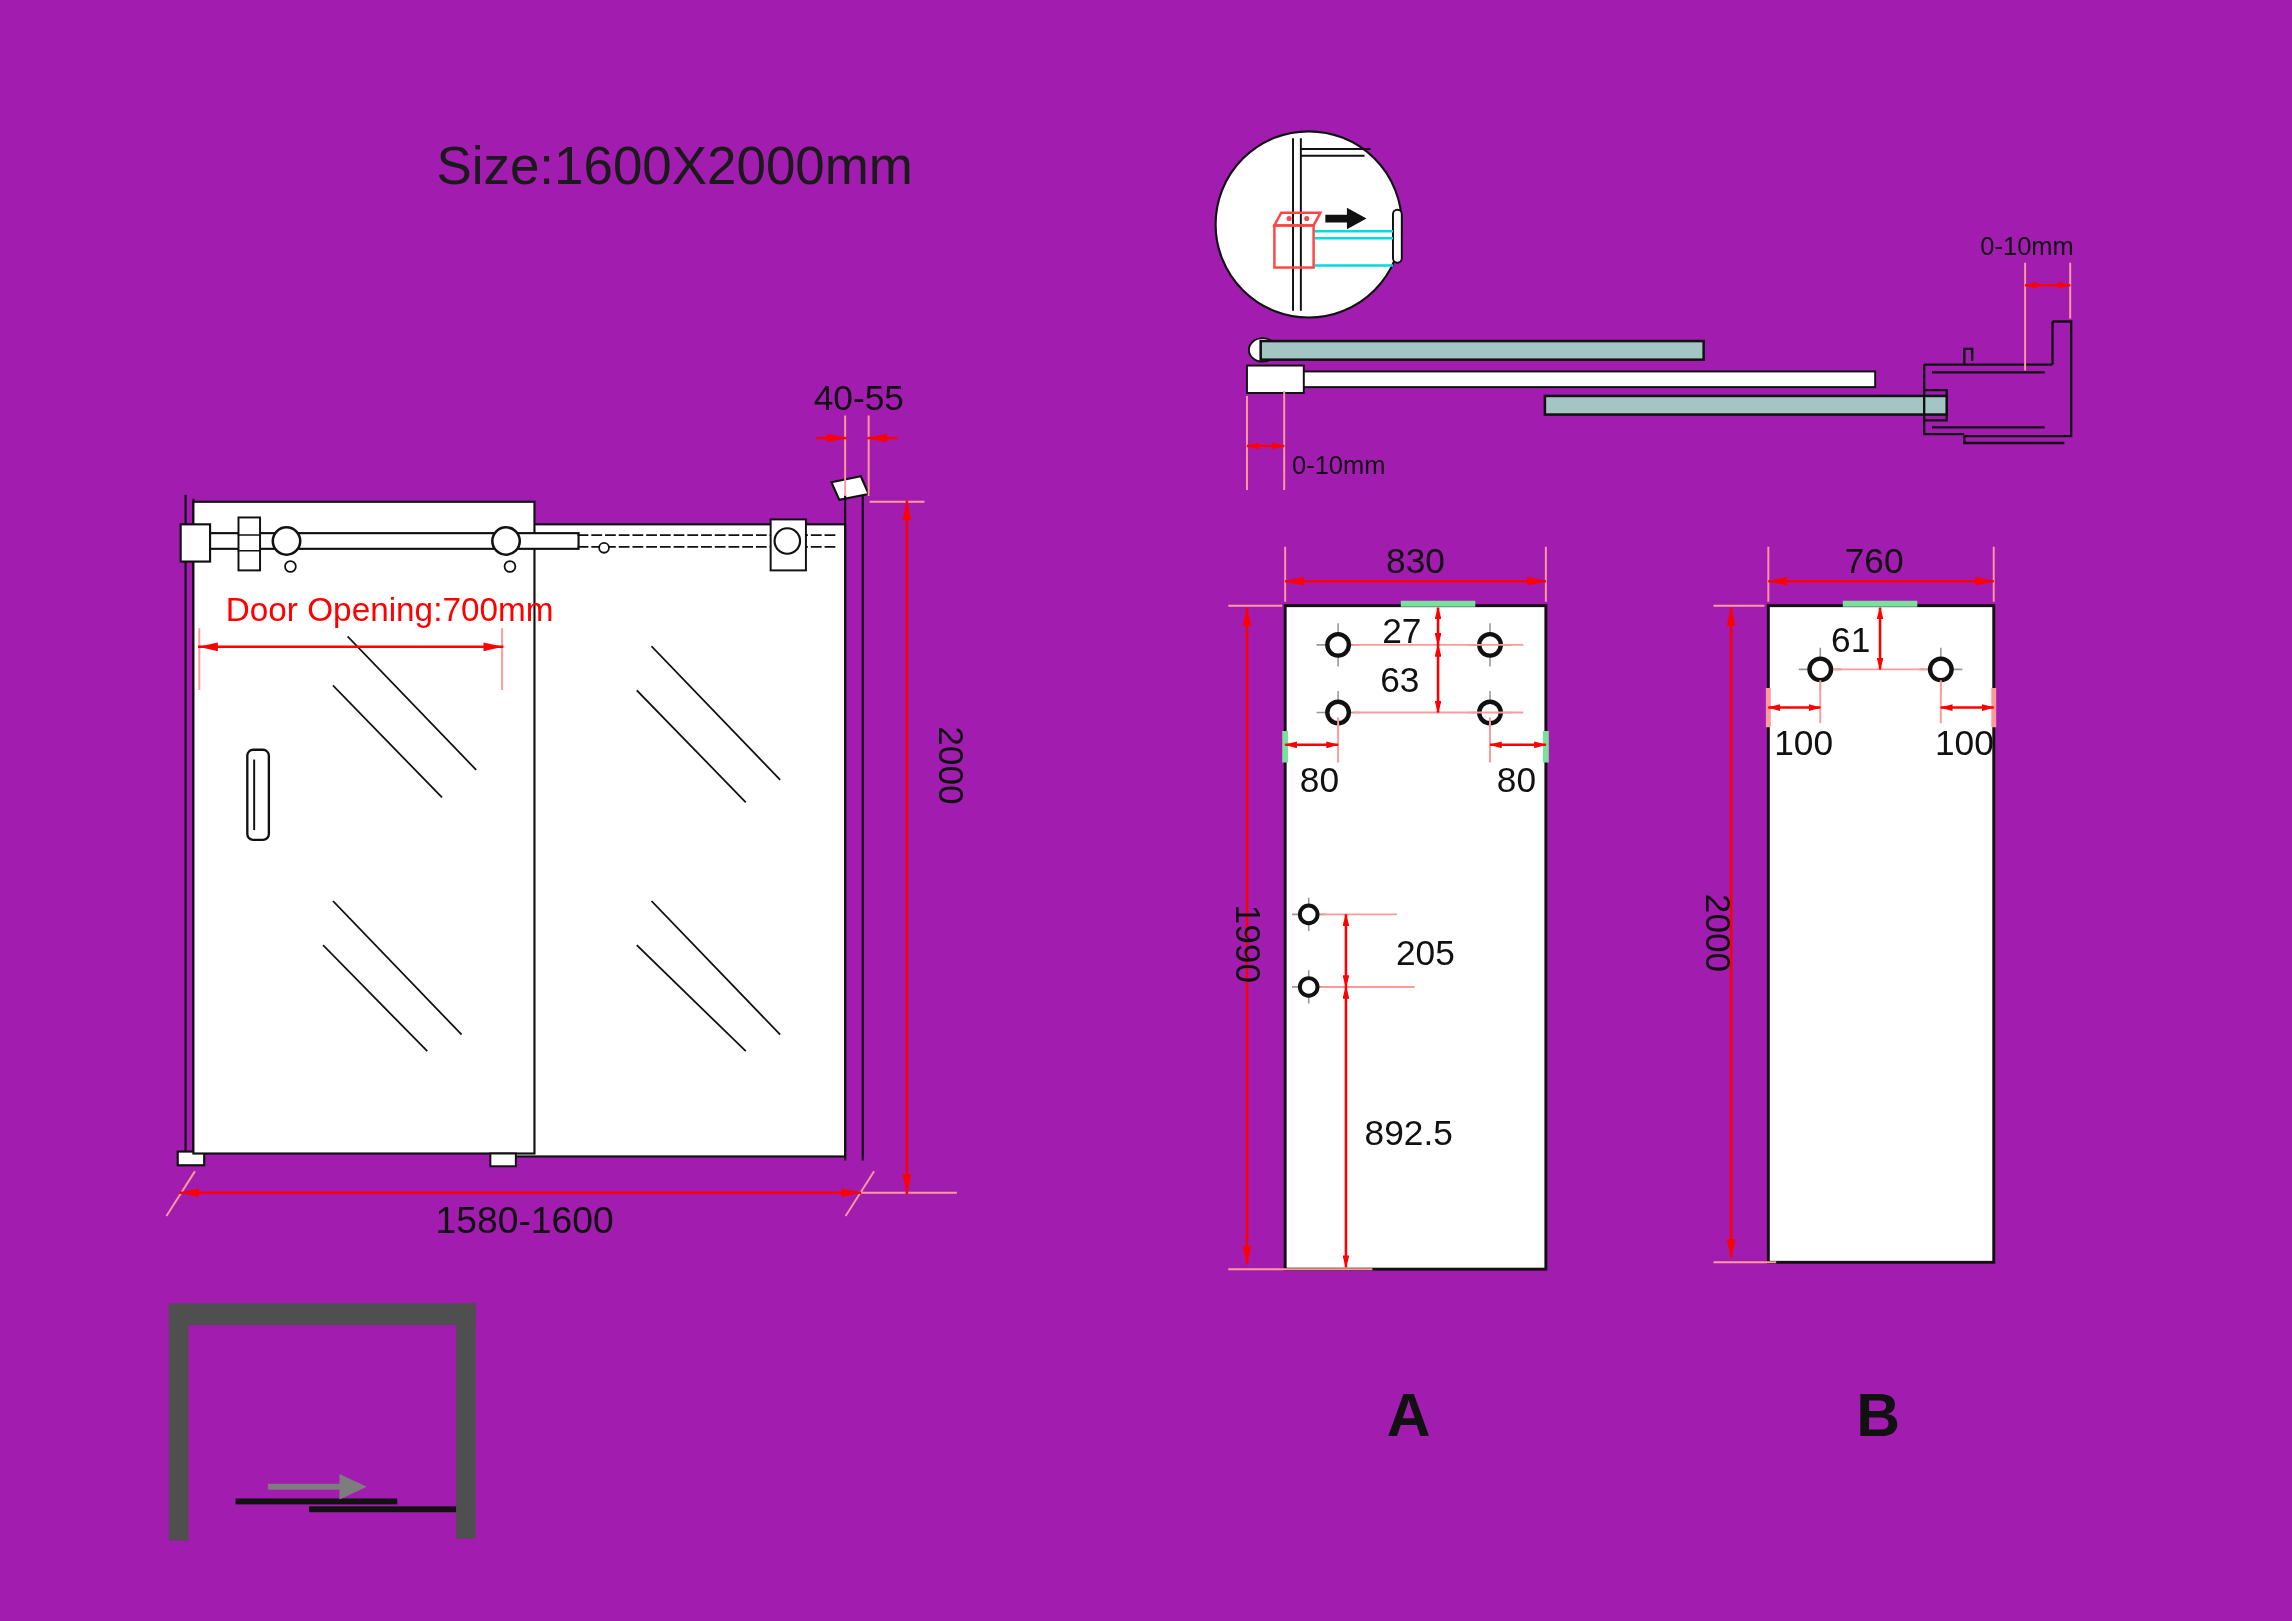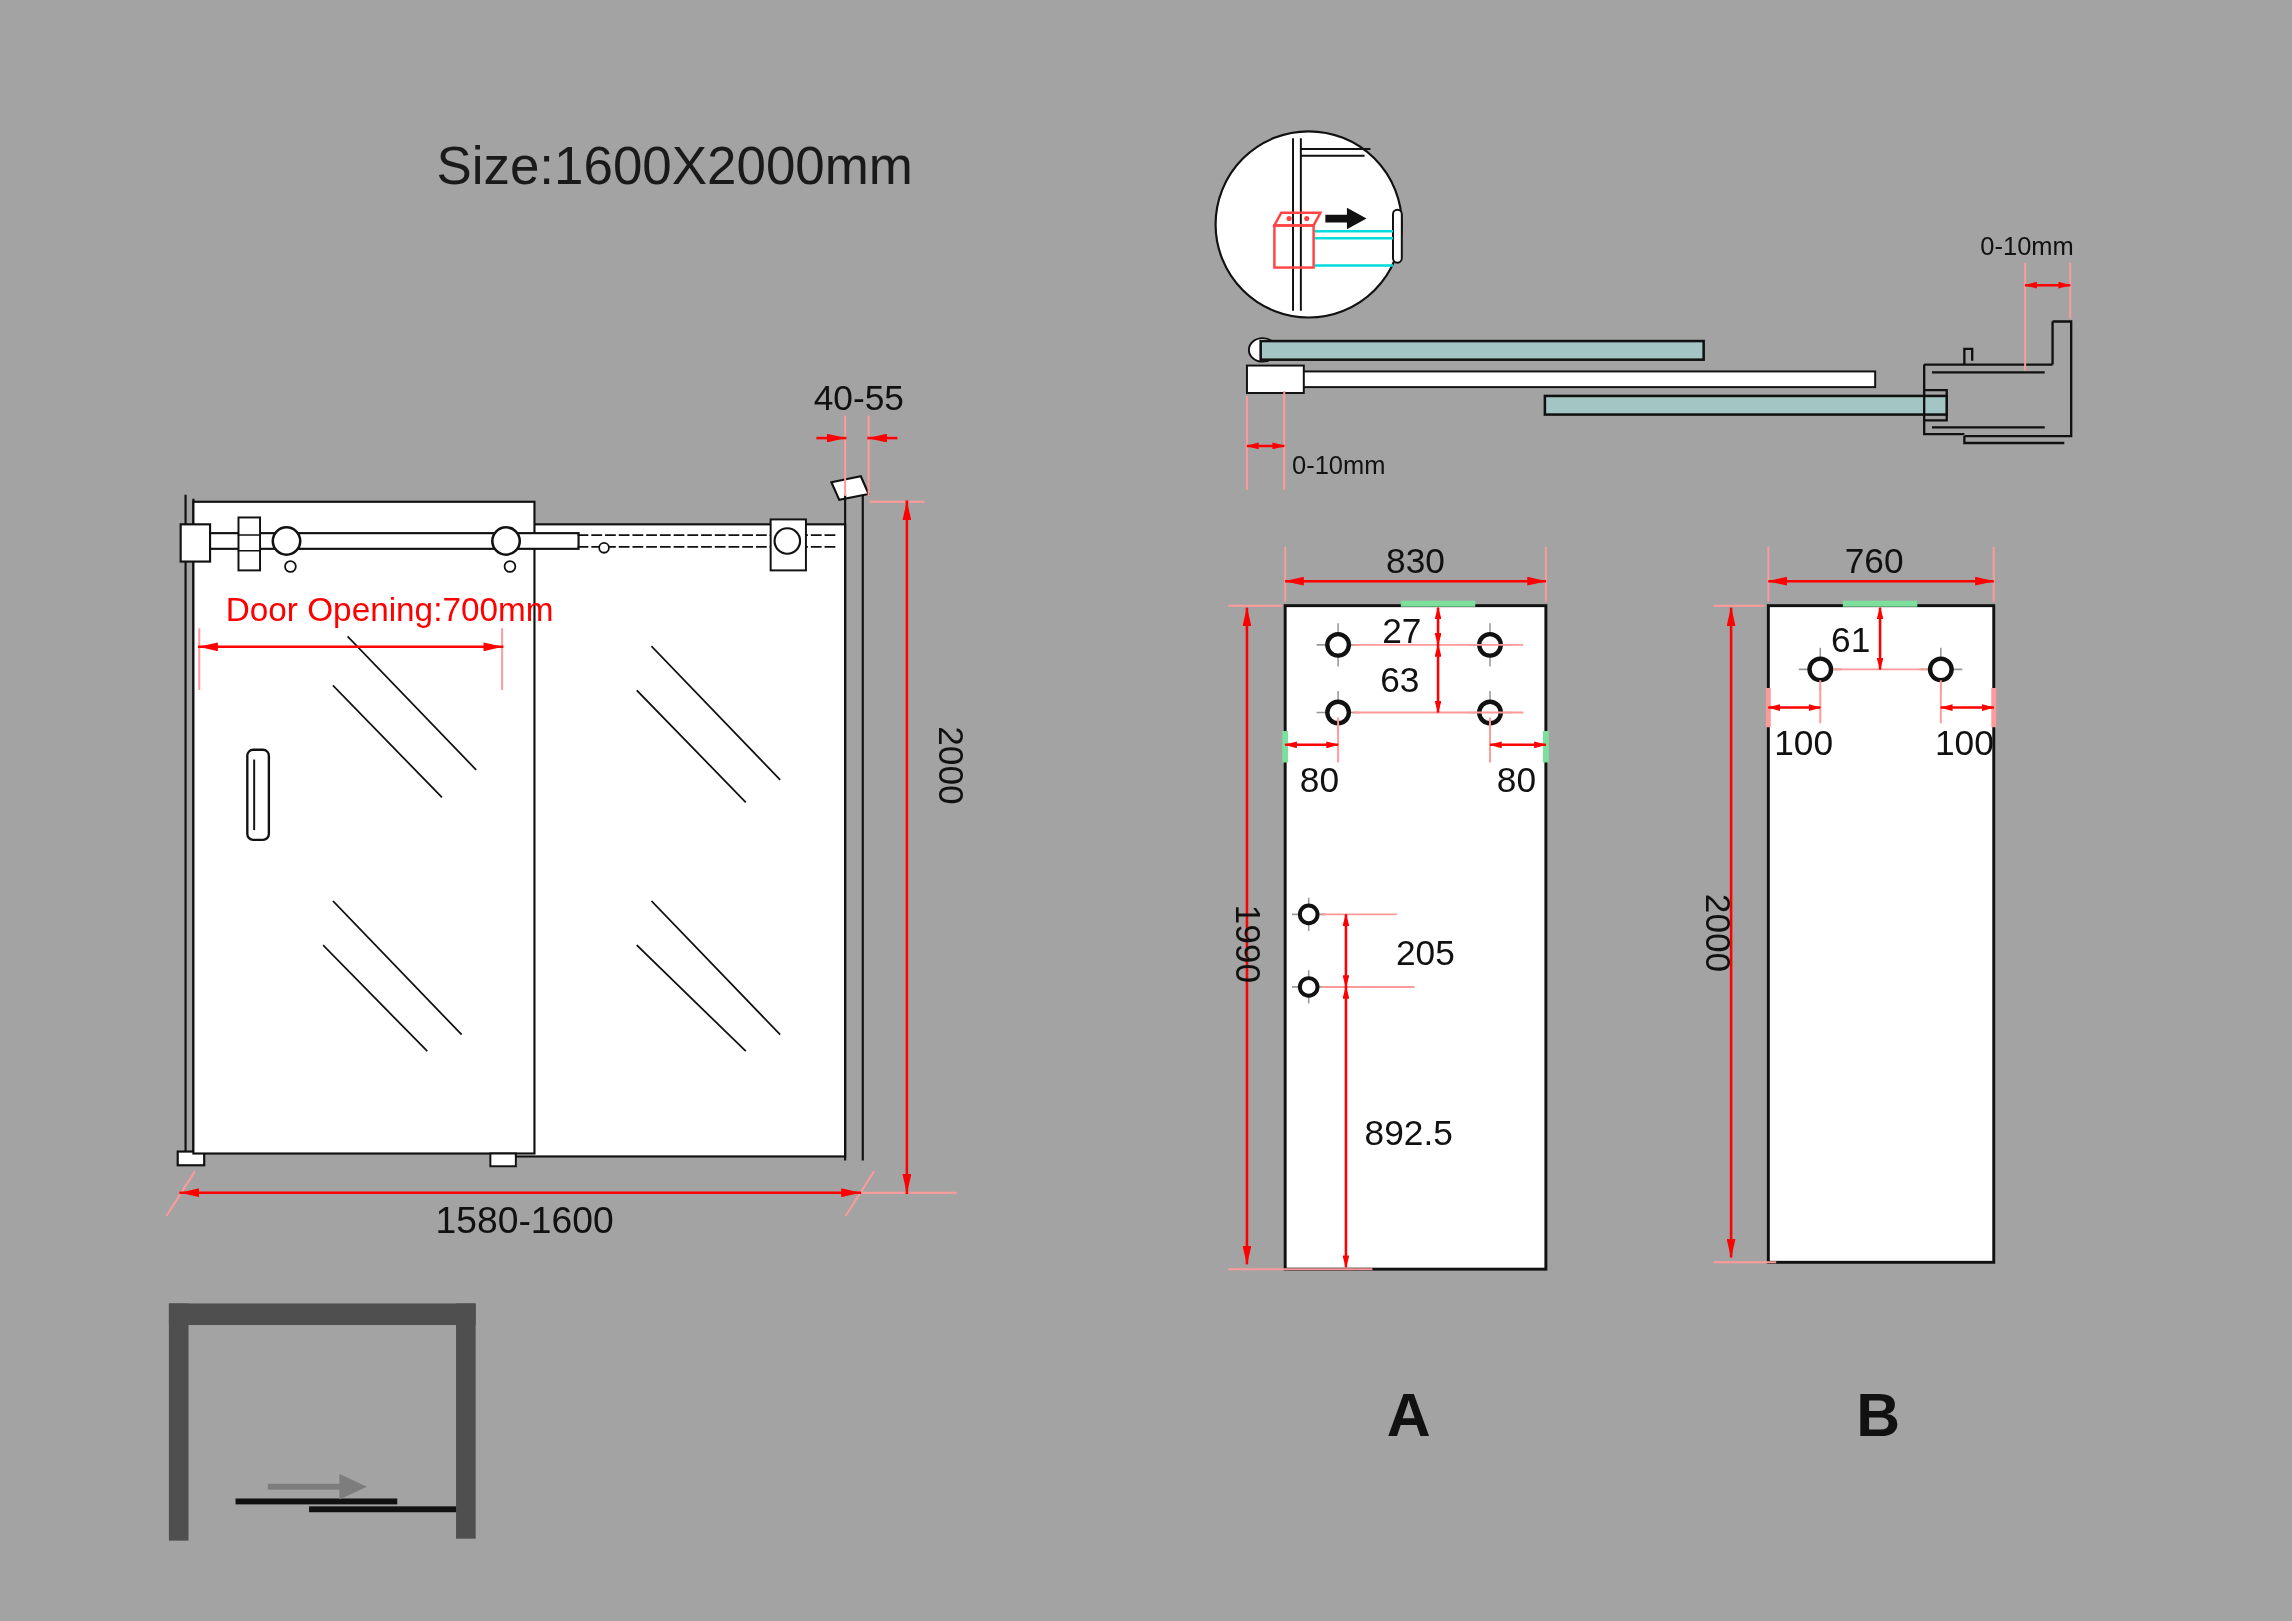--- a/index.html
+++ b/index.html
@@ -1,16 +1,16 @@
 <!DOCTYPE html>
 <html><head>
 <meta charset="utf-8">
 <style>
   html,body{margin:0;padding:0;background:#ffffff;}
-  .sheet{position:relative;width:2293px;height:1621px;background:#a3a3a3;overflow:hidden;
+  .sheet{position:relative;width:2293px;height:1621px;background:#a21caf;overflow:hidden;
          font-family:"Liberation Sans", sans-serif;}
   svg{position:absolute;left:0;top:0;}
   text{fill:#111111;}
   .dimtxt{font-size:36px;fill:#111111;}
   .smalldim{font-size:26px;fill:#111111;}
   .redtxt{fill:#ff0000;font-size:34px;}
   .paneltag{font-size:62px;font-weight:bold;fill:#111111;}
   .titletxt{font-size:54px;fill:#1a1a1a;}
 </style>
 </head>

